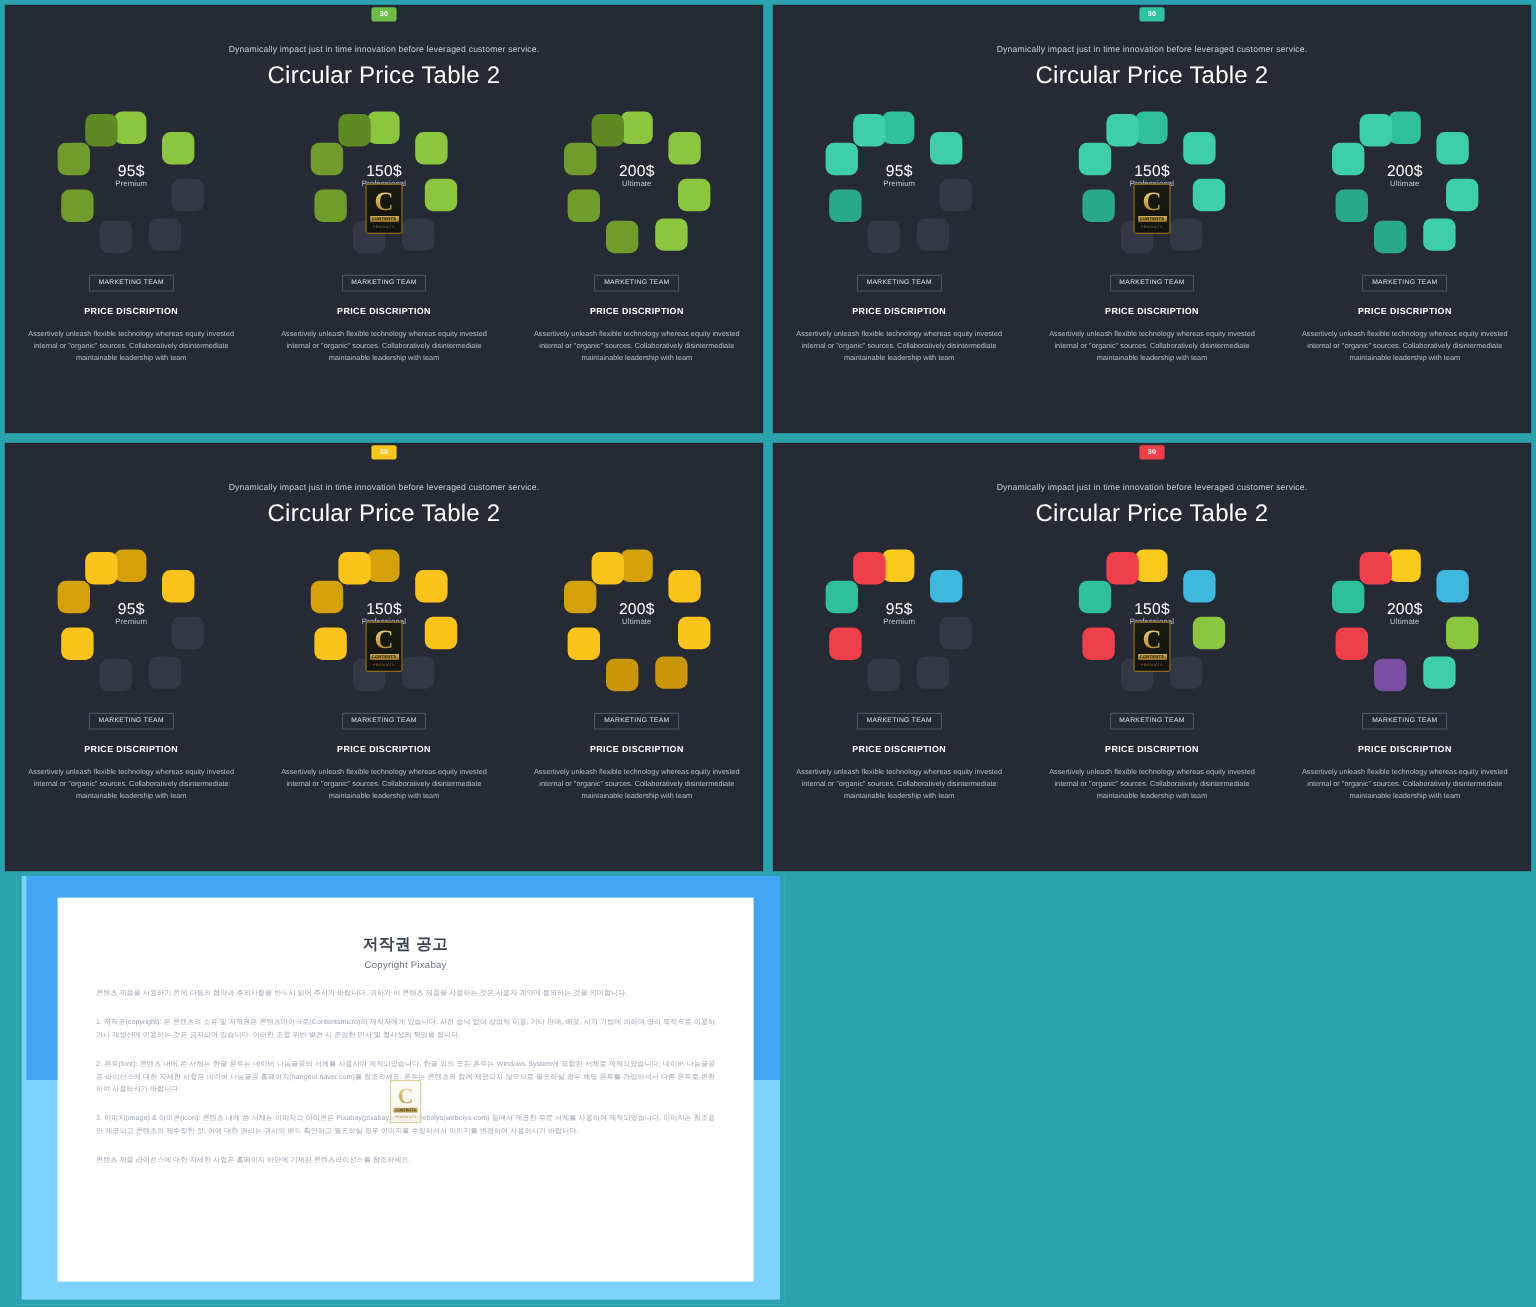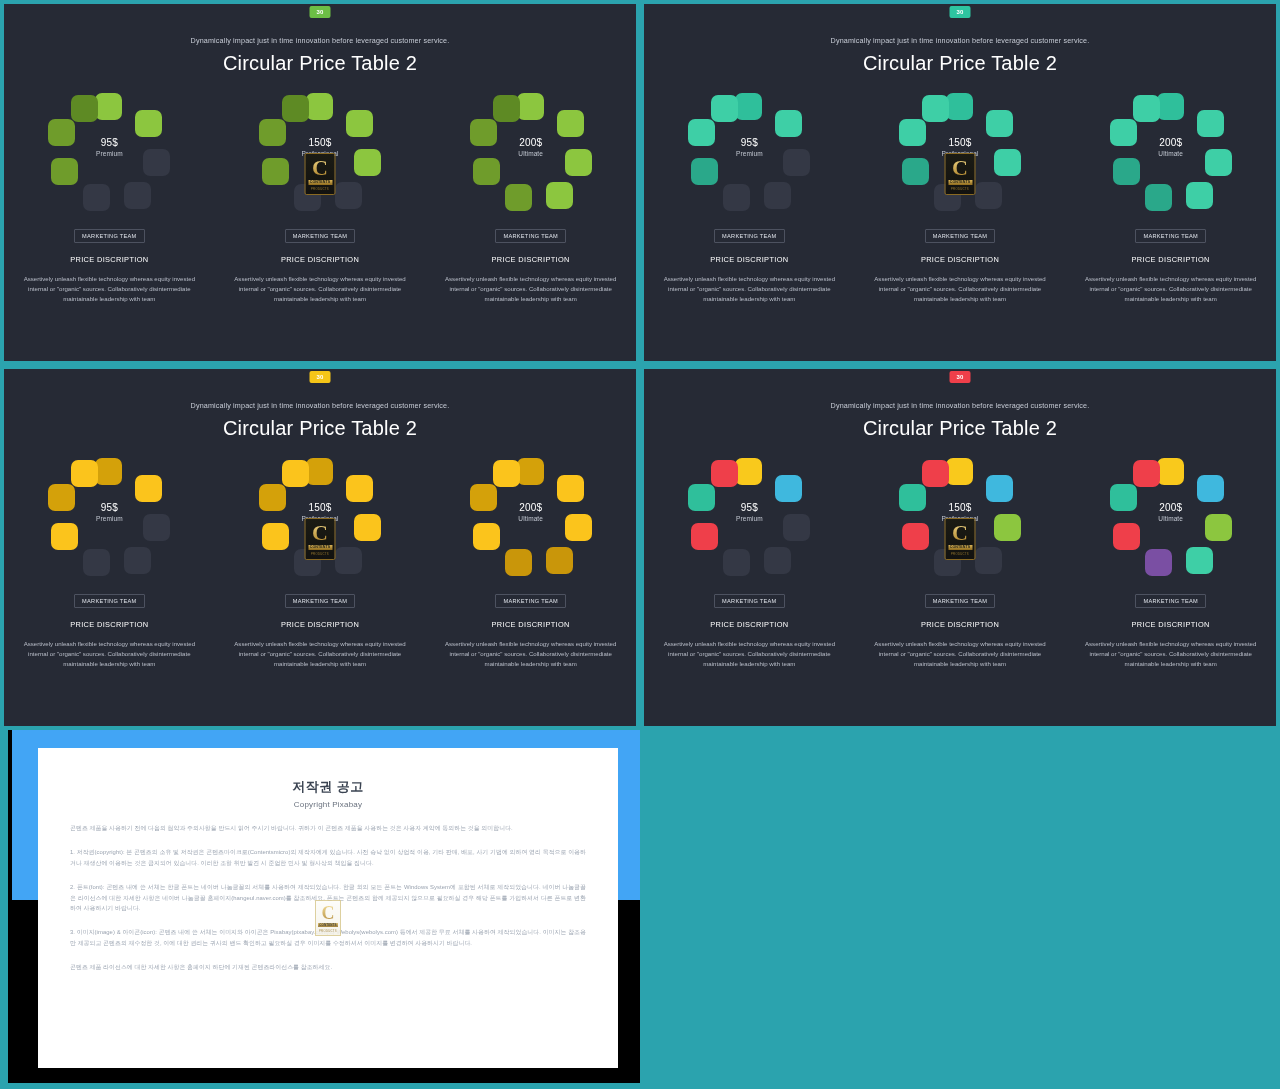--- a/index.html
+++ b/index.html
@@ -81,21 +81,21 @@
   .p7 { left: 23px;  top: 2px;   }  
 
   .ring-center {
     position: absolute;
     left: 0; right: 0; top: 44px;
     text-align: center;
     z-index: 4;
   }
   .price {
     color: #ffffff;
-    font-size: 10px;
+    font-size: 13px;
     letter-spacing: .2px;
     line-height: 12px;
   }
   .plan {
     color: #c2c7d1;
     font-size: 6.5px;
     letter-spacing: .1px;
     line-height: 9px;
   }
 
@@ -154,38 +154,38 @@
     border: 1px solid #4d5260;
     color: #dfe3ea;
     font-size: 5.6px;
     letter-spacing: .3px;
     padding: 3px 7px 3px 7px;
     border-radius: 1px;
   }
   .price-desc {
     color: #ffffff;
     font-size: 7.4px;
-    font-weight: normal;
+    font-weight: bold;
     letter-spacing: .35px;
     margin-top: 12px;
   }
   .body-copy {
     color: #b9bec9;
     font-size: 6.1px;
     line-height: 10px;
     margin: 10px auto 0 auto;
     width: 172px;
   }
 
   
   .doc-outer {
     position: absolute;
-    left: 4px; top: 730px;
+    left: 14px; top: 730px;
     width: 640px; height: 357px;
-    background: #000000;
+    background: #7dd3fc;
     border: 4px solid #2ba3ae;
     border-top: none;
     overflow: hidden;
   }
   .doc-band {
     position: absolute;
     left: 4px; top: 0; width: 632px; height: 170px;
     background: #42a5f5;
   }
   .doc-page {

